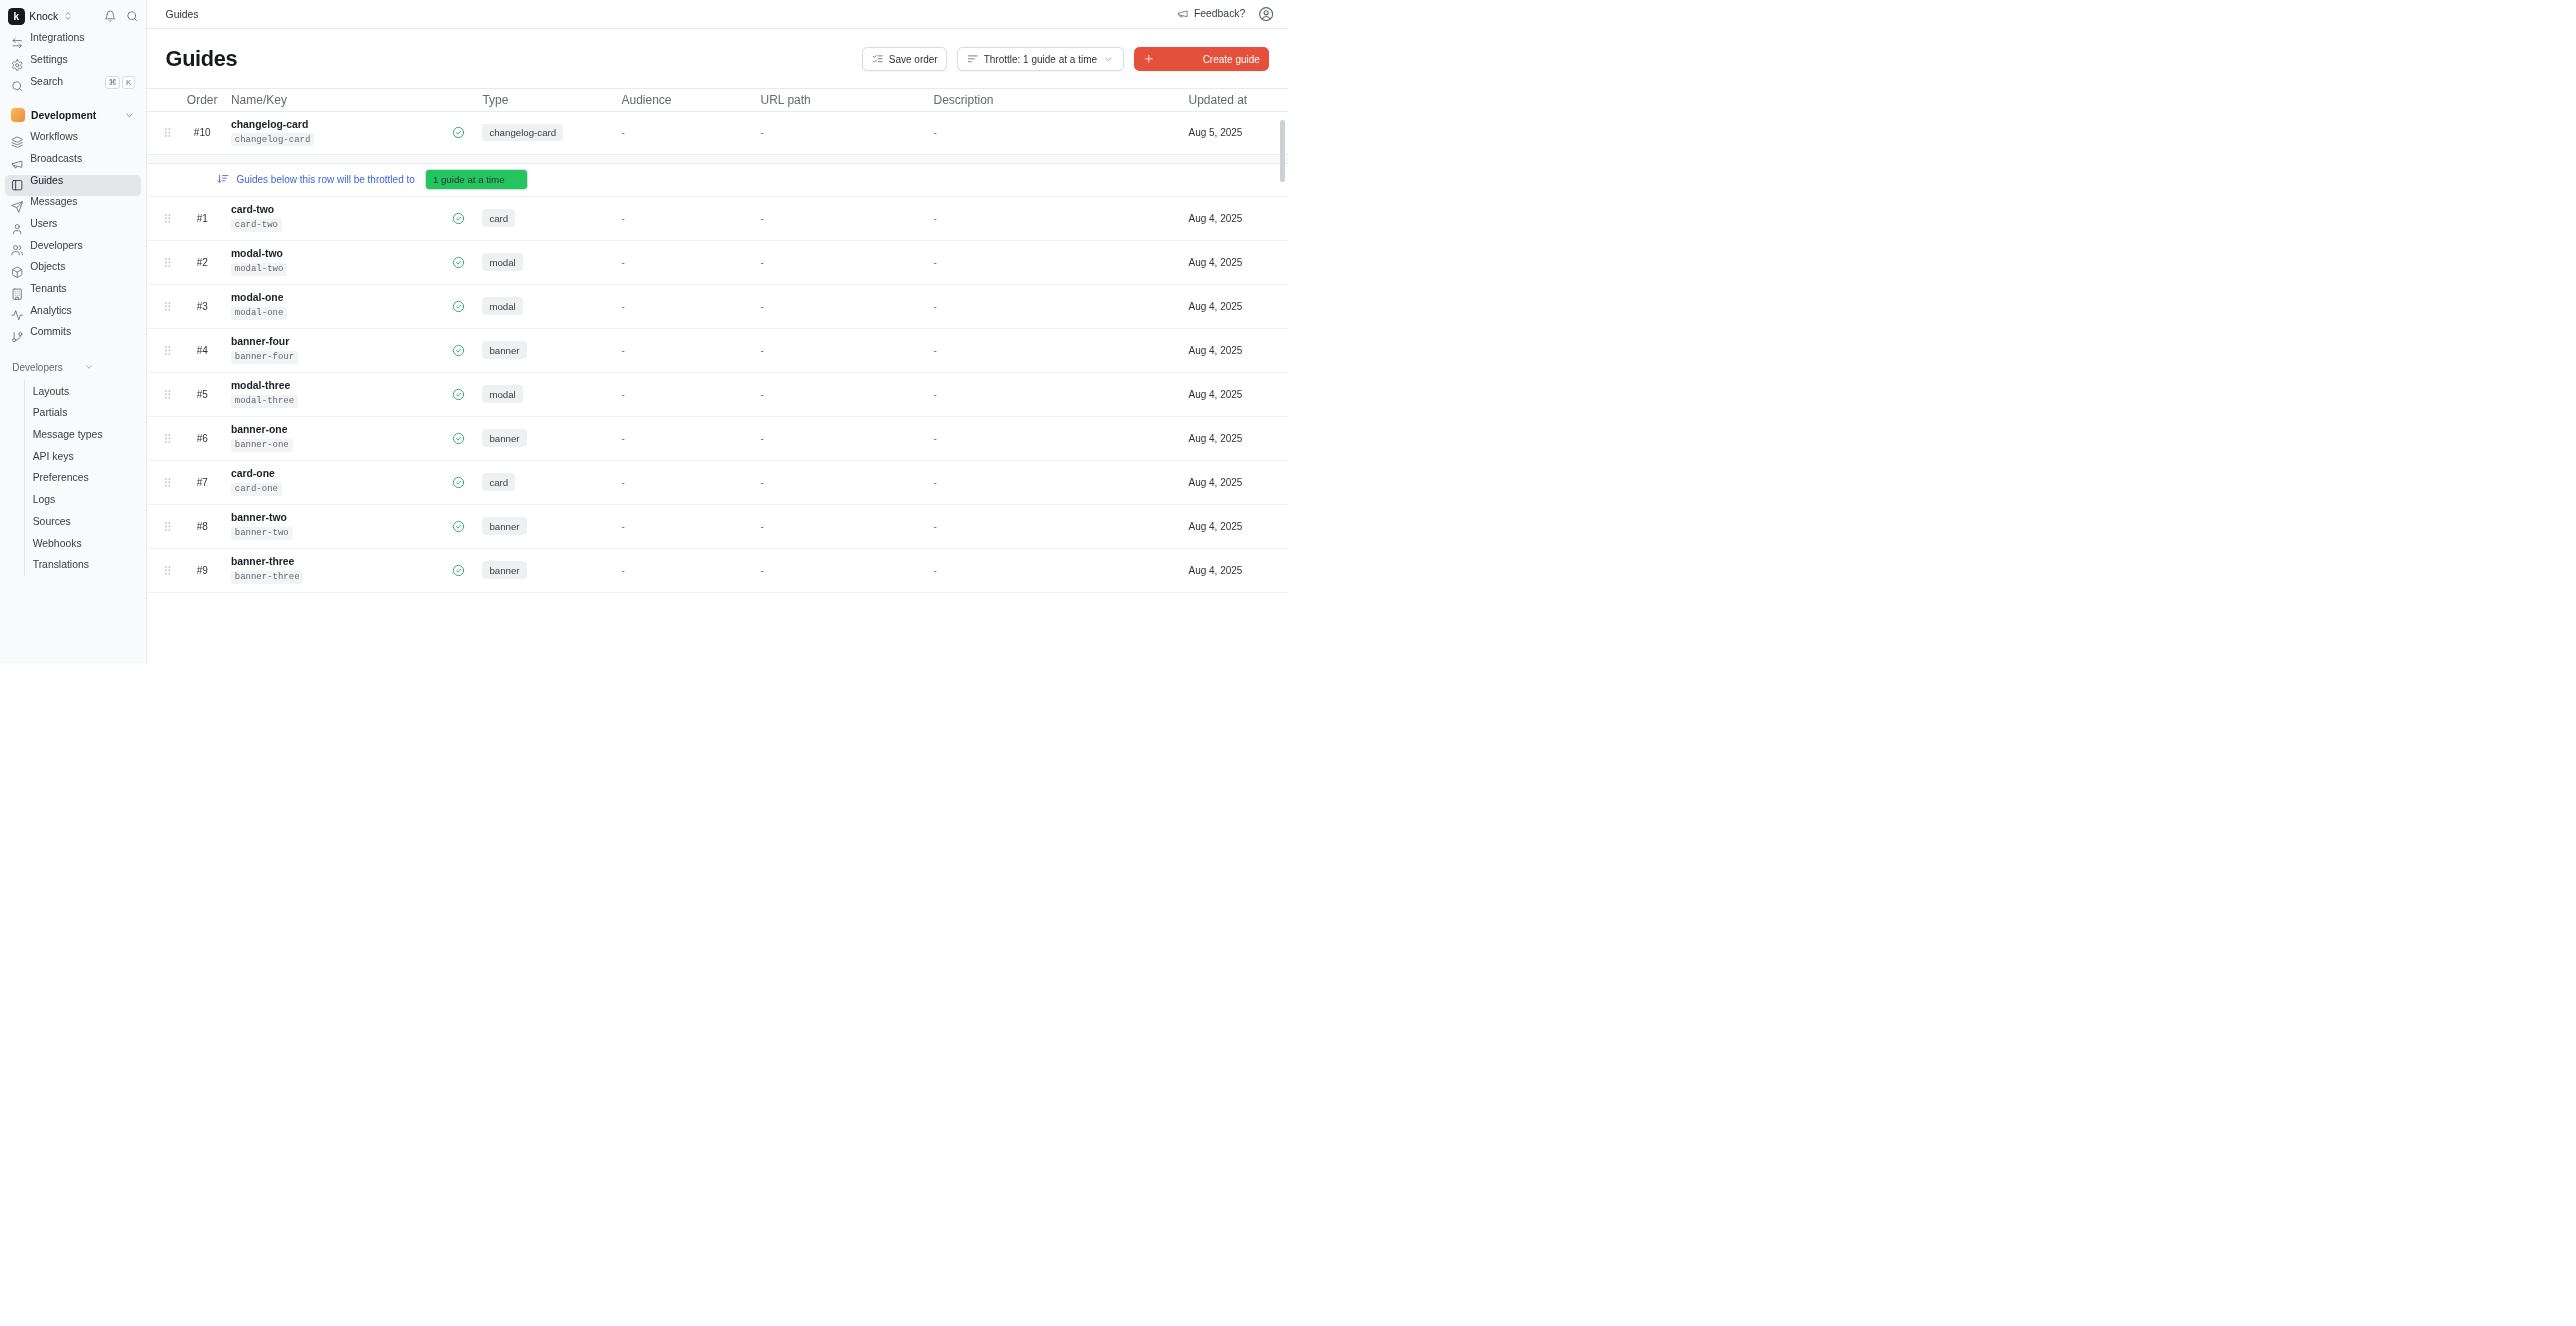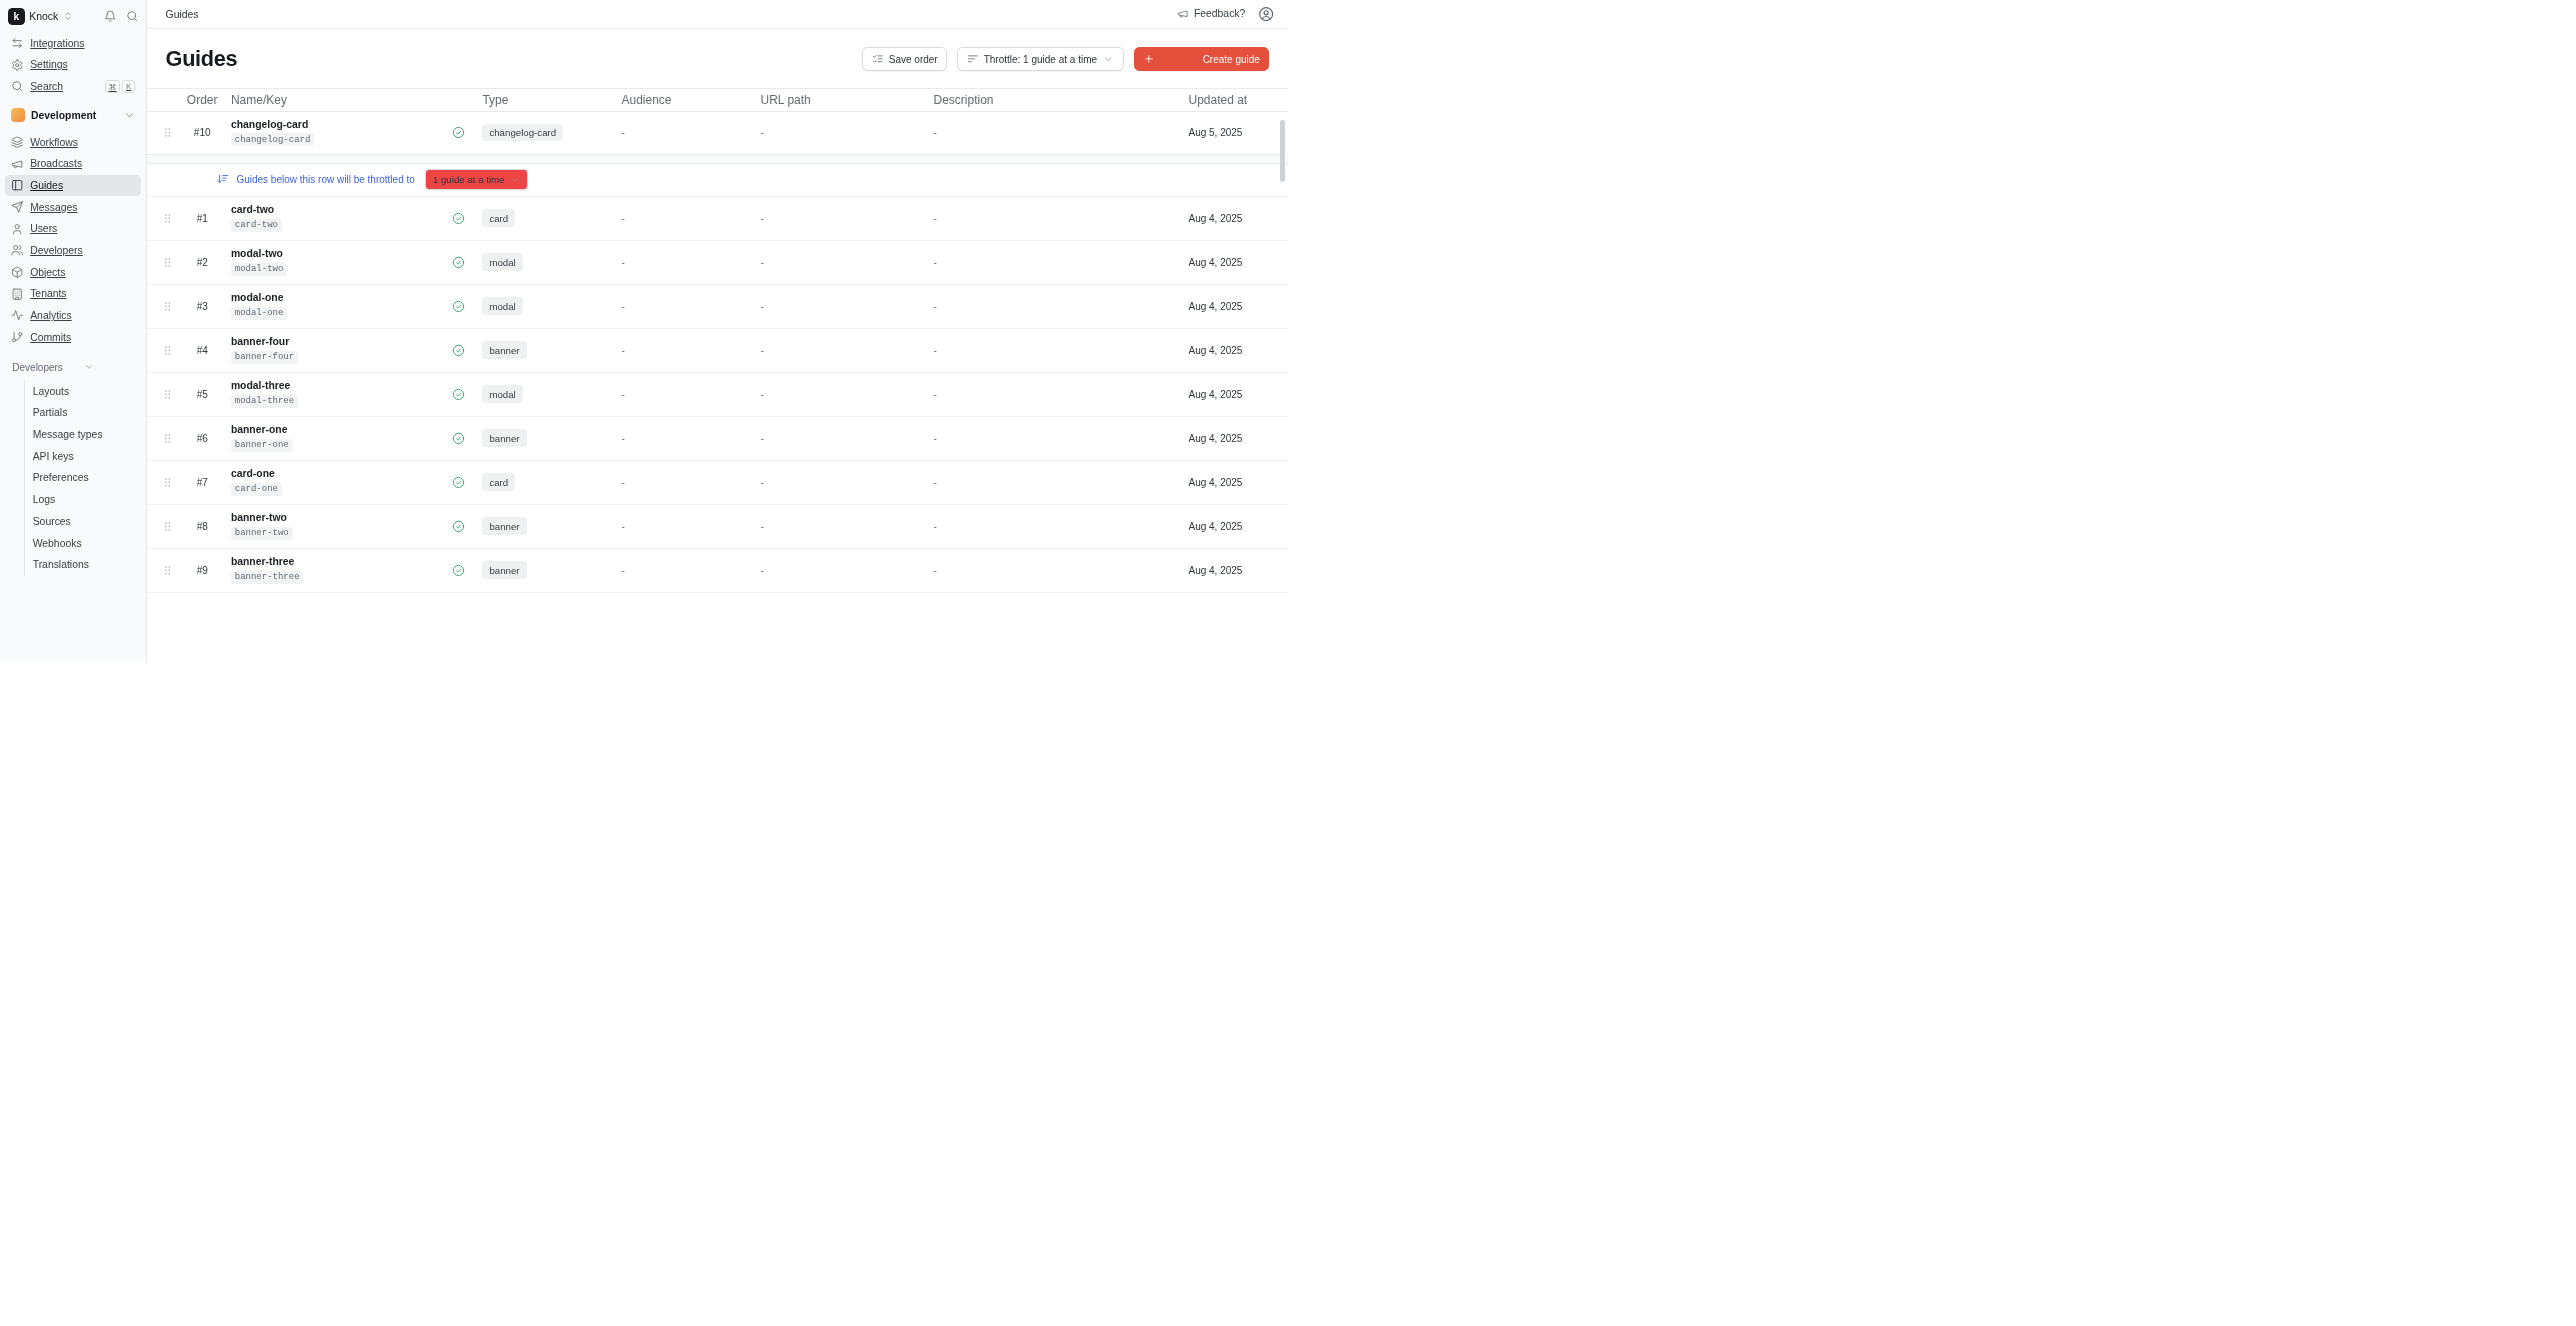--- a/index.html
+++ b/index.html
@@ -25,23 +25,23 @@
     font-weight:700; font-size:10px; cursor:pointer;
   }
   .brand-name { font-weight:400; font-size:10.4px; color:#16191d; }
   .spacer { flex:1; }
   .icon { display:inline-flex; align-items:center; justify-content:center; }
   .icon.subtle { color:#697077; cursor:pointer; }
   .sidebar-header .icon.subtle + .icon.subtle { margin-left:4.6px; }
 
   nav[data-name="sidebar-top-nav"], nav[data-name="sidebar-main-nav"] { display:flex; flex-direction:column; }
   .nav-item {
-    display:flex; align-items:center; gap:7px; height:21.7px; margin:0 4.6px;
+    display:flex; gap:7px; height:21.7px; margin:0 4.6px;
     padding:0 6.2px; border-radius:4.6px; cursor:pointer;
-    font-size:10.4px; color:#3a4045;text-decoration:underline;
+    font-size:10.4px; color:#3a4045;
   }
   .nav-item .icon { width:12.4px; color:#697077; flex-shrink:0; }
   .nav-item.active { background:#e4e7ea; color:#16191d; font-weight:500; }
   .nav-item.active .icon { color:#2f3439; }
   .nav-item .shortcut { margin-left:auto; display:flex; gap:2.3px; }
   .kbd {
     min-width:13px; height:13px; padding:0 2.3px; border:0.8px solid #d8dbe0; border-radius:3.1px;
     background:#fff; font-size:8.1px; color:#697077;
     display:inline-flex; align-items:center; justify-content:center;
   }
@@ -141,21 +141,21 @@
   .cell-updated { padding-left:9.3px; color:#2f3439; }
 
   .divider-row {
     height:33px; display:flex; align-items:center; gap:7px;
     padding-left:70px; border-bottom:0.8px solid #eef0f2;
   }
   .divider-row > .icon { color:var(--link,#3e63dd); }
   .divider-text { font-size:10px; color:var(--link,#3e63dd); }
   .mini-select {
     display:inline-flex; align-items:center; gap:5.4px; height:21.7px; padding:0 7px;
-    margin-left:3.1px; border:0.8px solid #d8dbe0; border-radius:4.6px; background:#ef4444;
+    margin-left:3.1px; border:0.8px solid #d8dbe0; border-radius:4.6px; background:#22c55e;
     font-family:"Liberation Sans",sans-serif; font-size:9.7px; color:#2f3439; cursor:pointer;
     box-shadow:0 0.8px 1.5px rgba(20,25,30,.04);
   }
   .mini-select .chev { color:#878e95; }
 
   .scroll-thumb {
     position:absolute; right:3.1px; top:120px; width:4.6px; height:62px;
     background:#ccd1d6; border-radius:2.3px;
   }
 </style>

